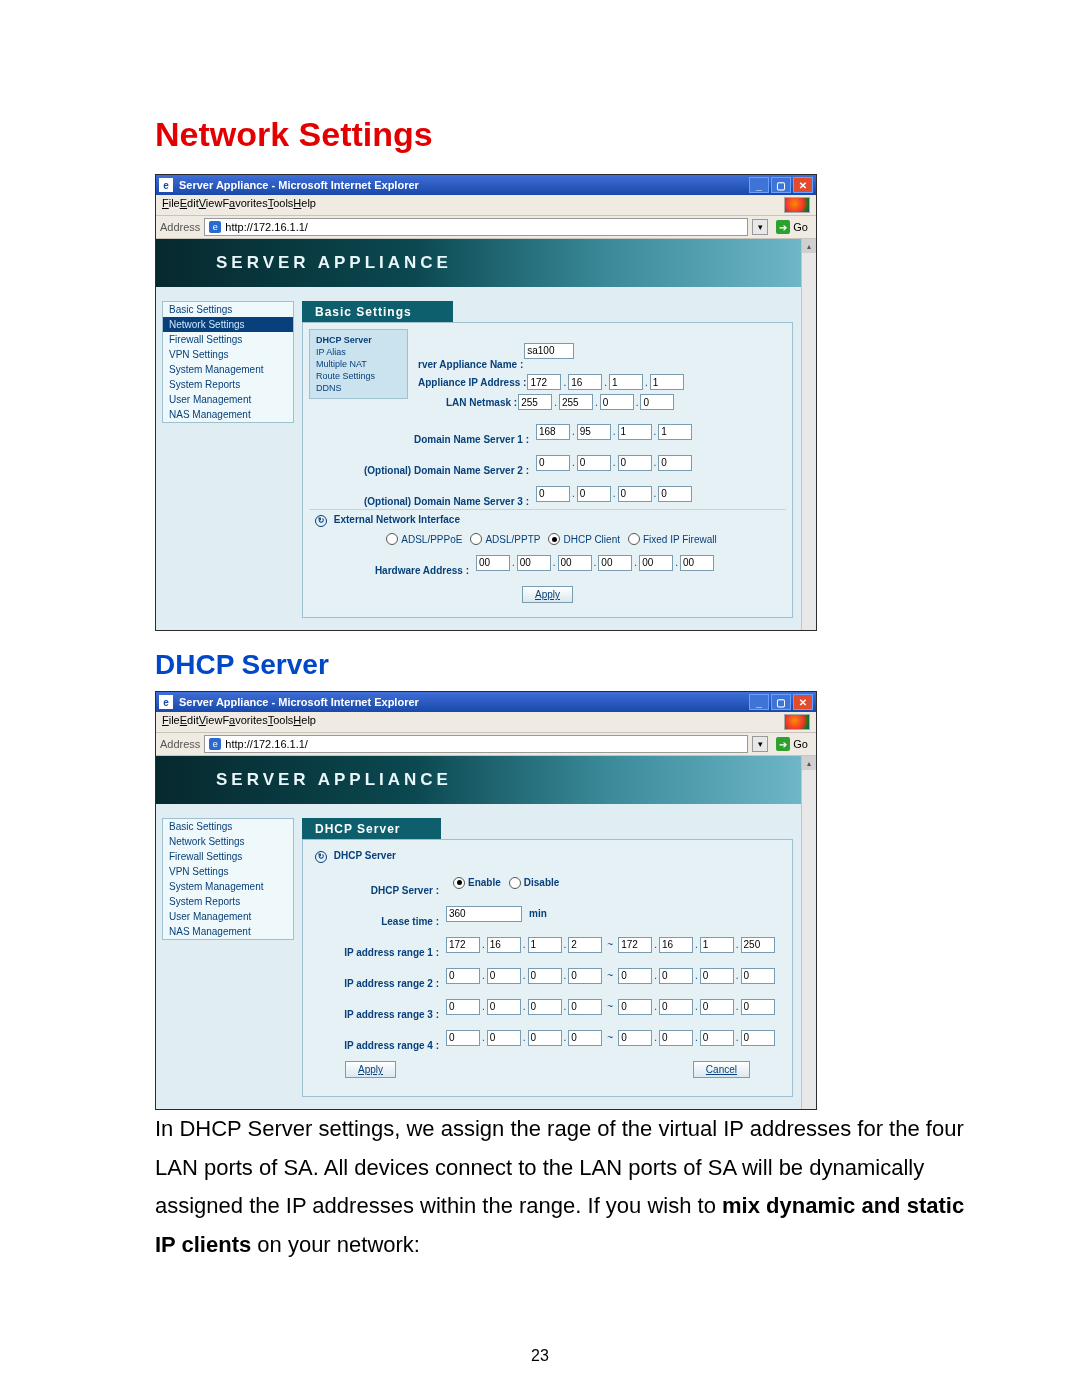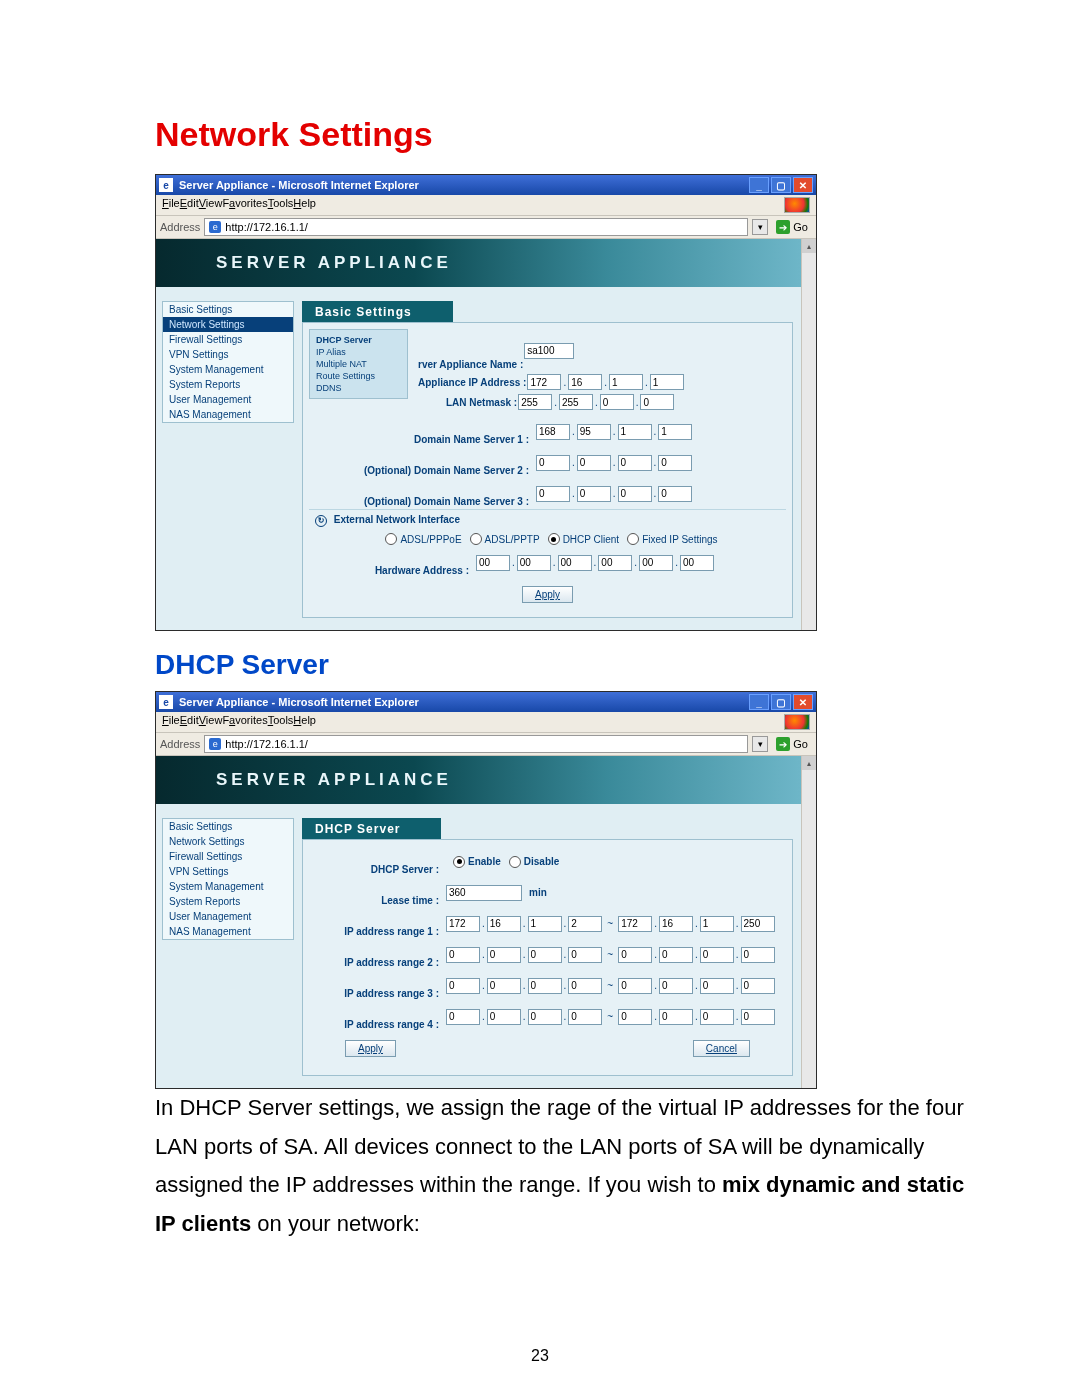--- a/index.html
+++ b/index.html
@@ -377,21 +377,21 @@
                 <span>External Network Interface</span>
               </div>
               <div class="formrow" style="justify-content:center;">
                 <span class="radio"></span>
                   <span>ADSL/PPPoE</span>
                 <span class="radio"></span>
                   <span>ADSL/PPTP</span>
                 <span class="radio ck"></span>
                   <span>DHCP Client</span>
                 <span class="radio"></span>
-                  <span>Fixed IP Settings</span>
+                  <span>Fixed IP Firewall</span>
               </div>
               <div class="formrow">
                 <span class="flabel" style="width:160px;">Hardware Address :</span>
                 <input class="ipbox" value="00" style="">
                   <span class="dot">.</span>
                 <input class="ipbox" value="00" style="">
                   <span class="dot">.</span>
                 <input class="ipbox" value="00" style="">
                   <span class="dot">.</span>
                 <input class="ipbox" value="00" style="">
@@ -455,20 +455,24 @@
             <div class="item">Firewall Settings</div>
             <div class="item">VPN Settings</div>
             <div class="item">System Management</div>
             <div class="item">System Reports</div>
             <div class="item">User Management</div>
             <div class="item">NAS Management</div>
           </div>
           <div class="workarea">
             <div class="tab">DHCP Server</div>
             <div class="panel">
+              <div class="section-head" style="border:none;">
+                <span class="ref">↻</span>
+                <span>DHCP Server</span>
+              </div>
 
               <div class="formrow">
                 <span class="flabel" style="width:130px;">DHCP Server :</span>
                 <span class="radio ck"></span>
                   <span class="bold">Enable</span>
                 <span class="radio"></span>
                   <span class="bold">Disable</span>
               </div>
               <div class="formrow">
                 <span class="flabel" style="width:130px;">Lease time :</span>

